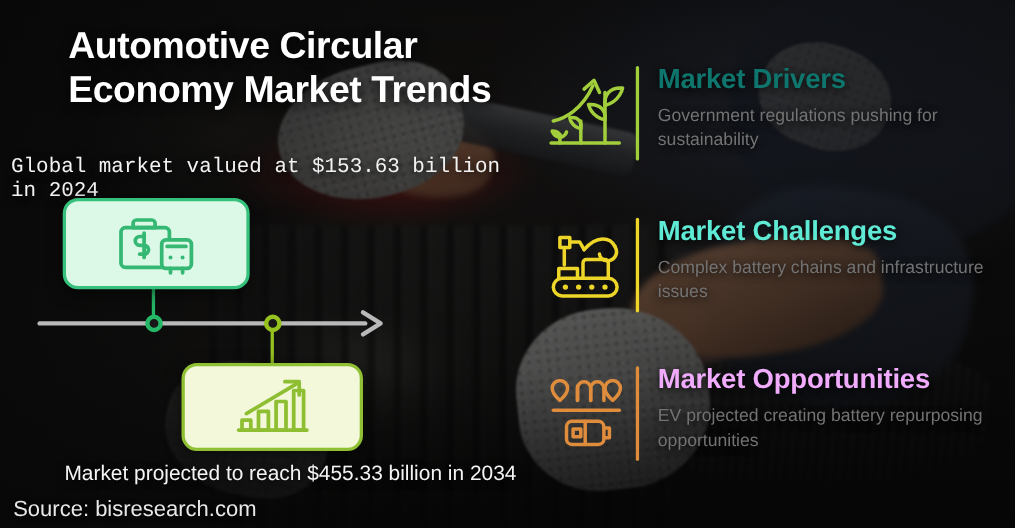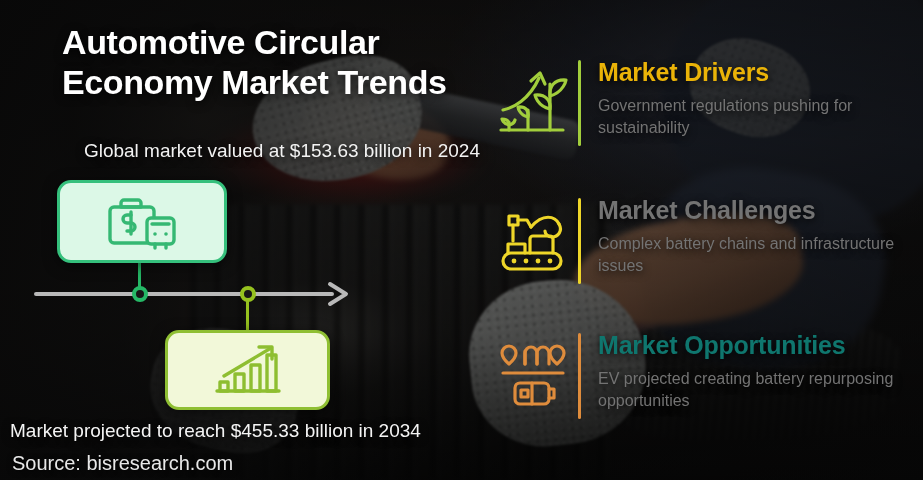--- a/index.html
+++ b/index.html
@@ -127,27 +127,28 @@
 
   .title {
     position:absolute; left:62px; top:22px; width:470px;
     color:#ffffff;
     font-size:34px; line-height:1.19; font-weight:bold;
     letter-spacing:-.4px;
     text-shadow:0 2px 10px rgba(0,0,0,.85);
   }
   .subtitle {
     position:absolute; left:10px; top:140px; width:470px;
-    text-align:right;
+    text-align:left;
     color:#f2f2f2; font-size:19px; font-weight:normal;
     text-shadow:0 2px 8px rgba(0,0,0,.9);
+    font-family:Liberation Mono, monospace;
   }
   .projection {
-    position:absolute; left:10px; top:420px; width:480px;
-    text-align:left;
+    position:absolute; left:24px; top:420px; width:480px;
+    text-align:center;
     color:#f4f4f4; font-size:19px;
     text-shadow:0 2px 8px rgba(0,0,0,.9);
   }
   .source {
     position:absolute; left:12px; top:452px;
     color:#e8e8e8; font-size:20px;
     text-shadow:0 1px 6px rgba(0,0,0,.9);
   }
 
   
@@ -295,21 +296,21 @@
           <path d="M33 68 V48"></path>
           <path d="M33 55 c-9 -2 -10 -10 -10 -10 c8 -1 11 4 10 10 z"></path>
           <path d="M14 68 V60"></path>
           <path d="M14 63 c-6 -1 -7 -6 -7 -6 c5 0 7 2 7 6 z"></path>
           <path d="M14 63 c5 -1 6 -5 6 -5"></path>
           <path d="M8 48 C18 46 34 38 44 16"></path>
           <polyline points="36,19 45,11 50,22"></polyline>
         </g>
       </svg>
       <div class="sec-rule" style="background:#a2ce3c"></div>
-      <div class="sec-head" style="color:#eab308">Market Drivers</div>
+      <div class="sec-head" style="color:#0f766e">Market Drivers</div>
       <div class="sec-body">Government regulations pushing for sustainability</div>
     </div>
 
     <div class="section sec-2">
       <svg class="sec-icon" viewBox="0 0 76 76">
         <g fill="none" stroke="#eed629" stroke-width="3.2" stroke-linecap="round" stroke-linejoin="round">
           <rect x="8" y="53" width="58" height="16" rx="8"></rect>
           <circle cx="19" cy="61" r="2.4" fill="#eed629" stroke="none"></circle>
           <circle cx="31" cy="61" r="2.4" fill="#eed629" stroke="none"></circle>
           <circle cx="43" cy="61" r="2.4" fill="#eed629" stroke="none"></circle>
@@ -318,38 +319,38 @@
           <path d="M35 53 V39 a3 3 0 0 1 3 -3 h17 a3 3 0 0 1 3 3 v14"></path>
           <rect x="14" y="16" width="9" height="9"></rect>
           <path d="M18 25 v16"></path>
           <path d="M23 20 h9 l4 7"></path>
           <path d="M36 27 c12 -14 24 -11 28 -3"></path>
           <path d="M64 24 c4 7 -1 13 -7 13"></path>
           <path d="M57 37 c-4 0 -7 -3 -7 -6"></path>
         </g>
       </svg>
       <div class="sec-rule" style="background:#eed629"></div>
-      <div class="sec-head" style="color:#737373">Market Challenges</div>
+      <div class="sec-head" style="color:#5eead4">Market Challenges</div>
       <div class="sec-body">Complex battery chains and infrastructure issues</div>
     </div>
 
     <div class="section sec-3">
       <svg class="sec-icon" viewBox="0 0 76 76">
         <g fill="none" stroke="#df8c3c" stroke-width="3.2" stroke-linecap="round" stroke-linejoin="round">
           <path d="M14 11 a7 7 0 0 1 7 7 c0 5 -7 11 -7 11 c0 0 -7 -6 -7 -11 a7 7 0 0 1 7 -7 z"></path>
           <path d="M62 11 a7 7 0 0 1 7 7 c0 5 -7 11 -7 11 c0 0 -7 -6 -7 -11 a7 7 0 0 1 7 -7 z"></path>
           <path d="M30 29 V18 a6 6 0 0 1 12 0 v11"></path>
           <path d="M30 29 V16"></path>
           <path d="M42 29 V18 a6 6 0 0 1 12 0 v11"></path>
           <path d="M8 38 h60"></path>
           <rect x="20" y="48" width="34" height="21" rx="5"></rect>
           <path d="M54 54 h5 v9 h-5"></path>
           <path d="M37 48 v21"></path>
           <path d="M26 55 h7 v7 h-7 z"></path>
         </g>
       </svg>
       <div class="sec-rule" style="background:#df8c3c"></div>
-      <div class="sec-head" style="color:#0f766e">Market Opportunities</div>
+      <div class="sec-head" style="color:#f0abfc">Market Opportunities</div>
       <div class="sec-body">EV projected creating battery repurposing opportunities</div>
     </div>
 
   </div>
 </div>
 
 </body></html>

